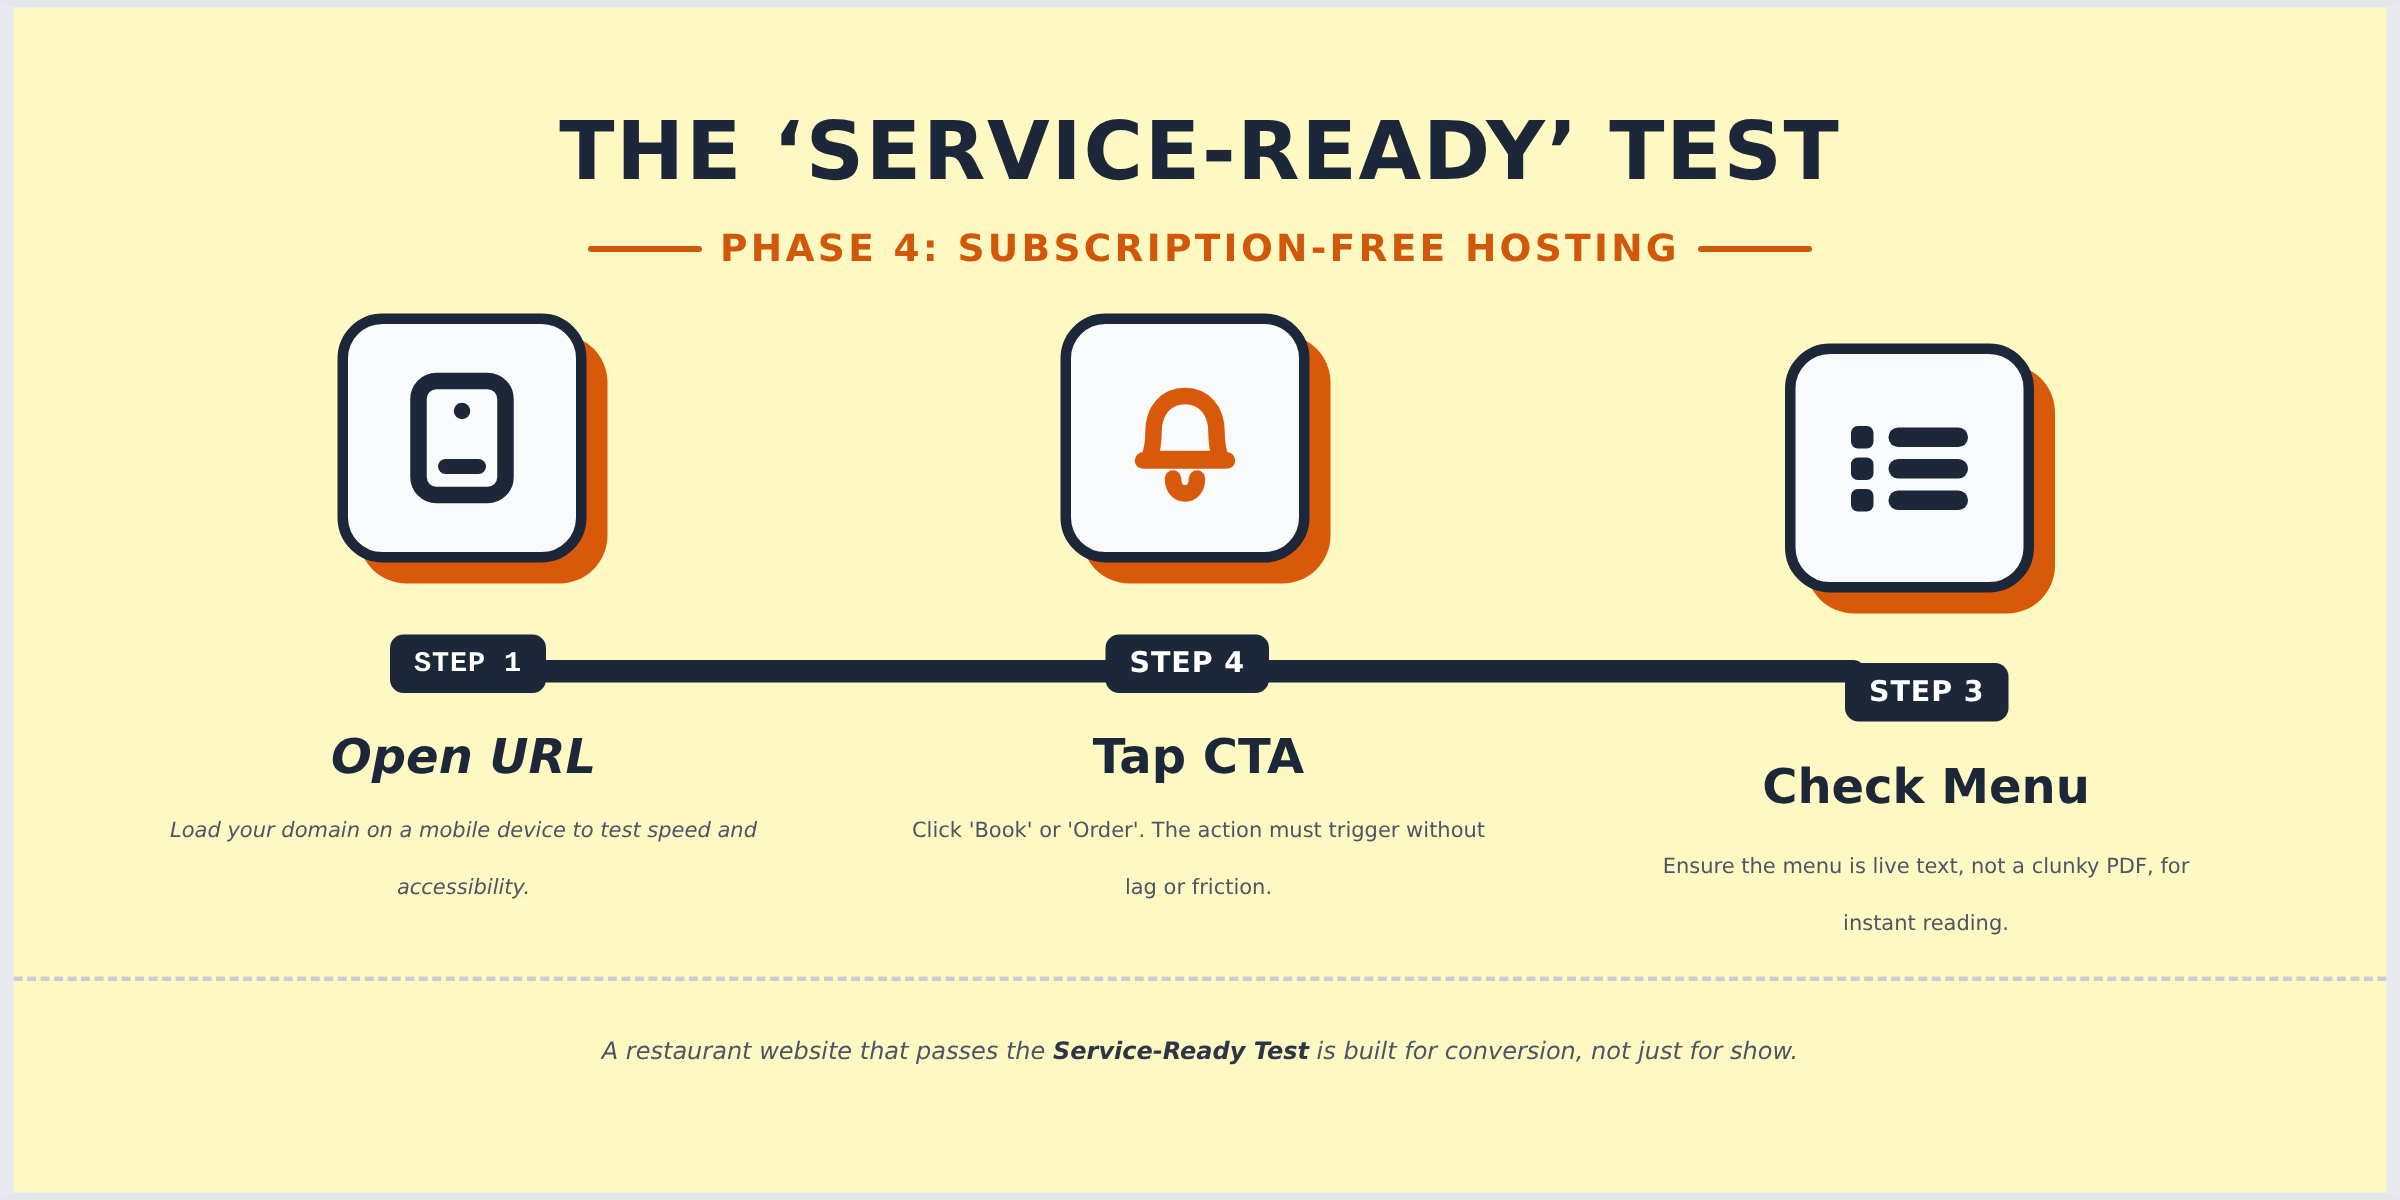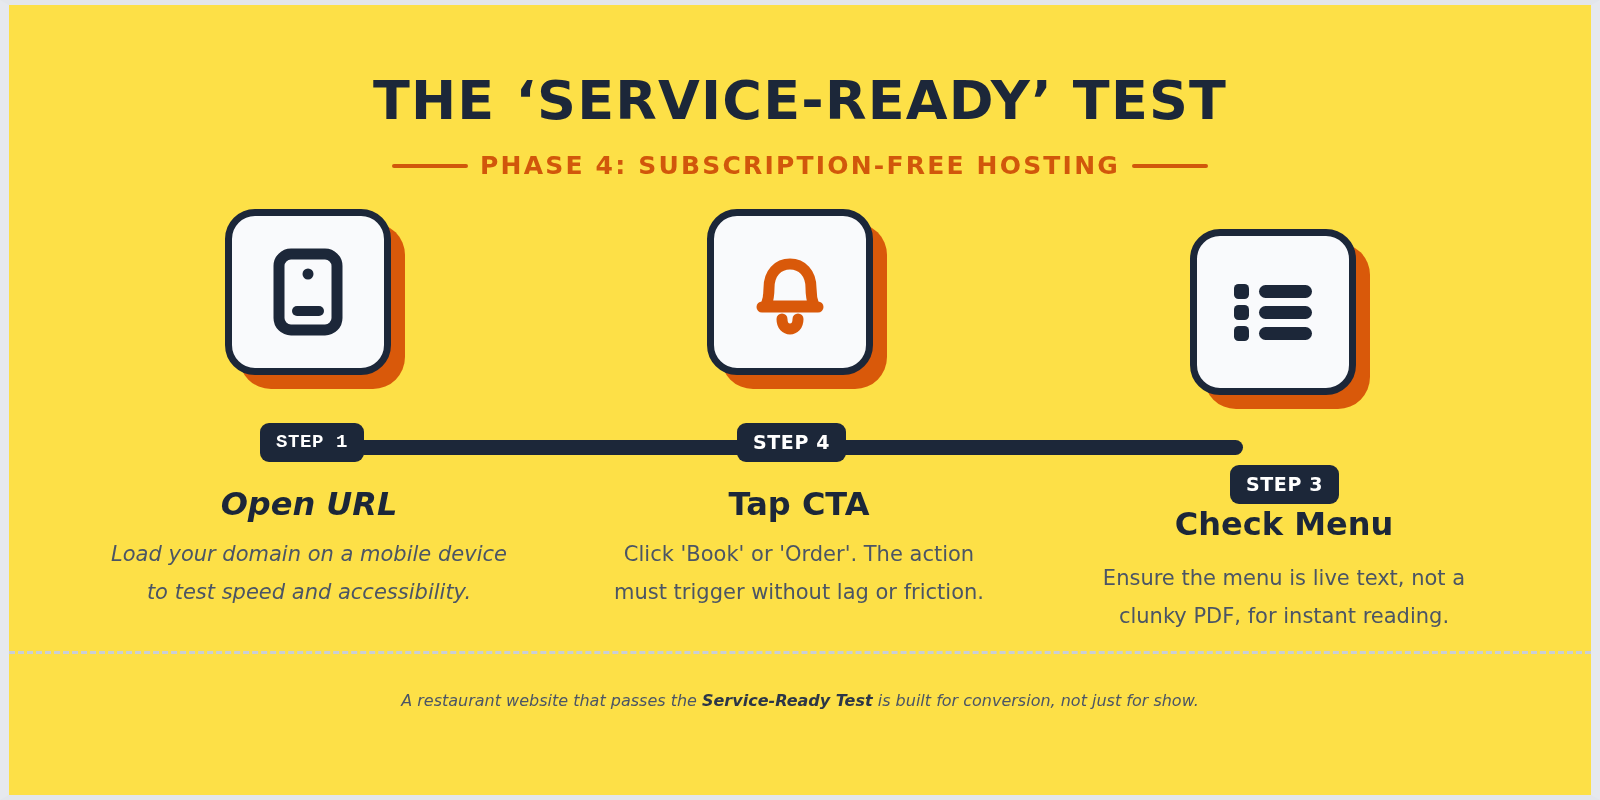--- a/index.html
+++ b/index.html
@@ -22,21 +22,21 @@
     border-left: 9px solid #e6e9ee;
     border-top: 5px solid #e3e6eb;
     border-right: 9px solid #e6e9ee;
     border-bottom: 5px solid #e3e6eb;
     overflow: hidden;
   }
   .inner {
     position: relative;
     width: 1582px;
     height: 790px;
-    background: #fde047;
+    background: #fef9c3;
   }
 
   
   .title {
     position: absolute;
     top: 64px;
     left: 0;
     width: 1582px;
     text-align: center;
     font-family: "DejaVu Sans", sans-serif;
@@ -143,21 +143,21 @@
     font-size: 19px;
     font-weight: 700;
     letter-spacing: 0.6px;
     border-radius: 9px;
     padding: 8px 16px 9px 16px;
     white-space: nowrap;
     text-align: center;
   }
   .badge-1 { left: 251px; top: 222px; font-family: Liberation Mono, monospace; }
   .badge-2 { left: 728px; top: 222px; }
-  .badge-3 { left: 1221px; top: 241px; margin-top: 23px; }
+  .badge-3 { left: 1221px; top: 241px; }
 
   
   .step-head {
     position: absolute;
     width: 400px;
     text-align: center;
     font-family: "DejaVu Sans", sans-serif;
     font-size: 32px;
     font-weight: 700;
     color: #1c2739;
@@ -165,21 +165,21 @@
   }
   .c1 .step-head, .c2 .step-head { top: 284px; }
   .c3 .step-head { top: 304px; }
 
   .step-body {
     position: absolute;
     width: 396px;
     left: 2px;
     text-align: center;
     font-family: "DejaVu Sans", sans-serif;
-    font-size: 21px;
+    font-size: 14px;
     font-weight: 400;
     line-height: 38px;
     color: #4b5565;
   }
   .c1 .step-body, .c2 .step-body { top: 334px; }
   .c3 .step-body { top: 358px; }
 
   
   .divider {
     position: absolute;

